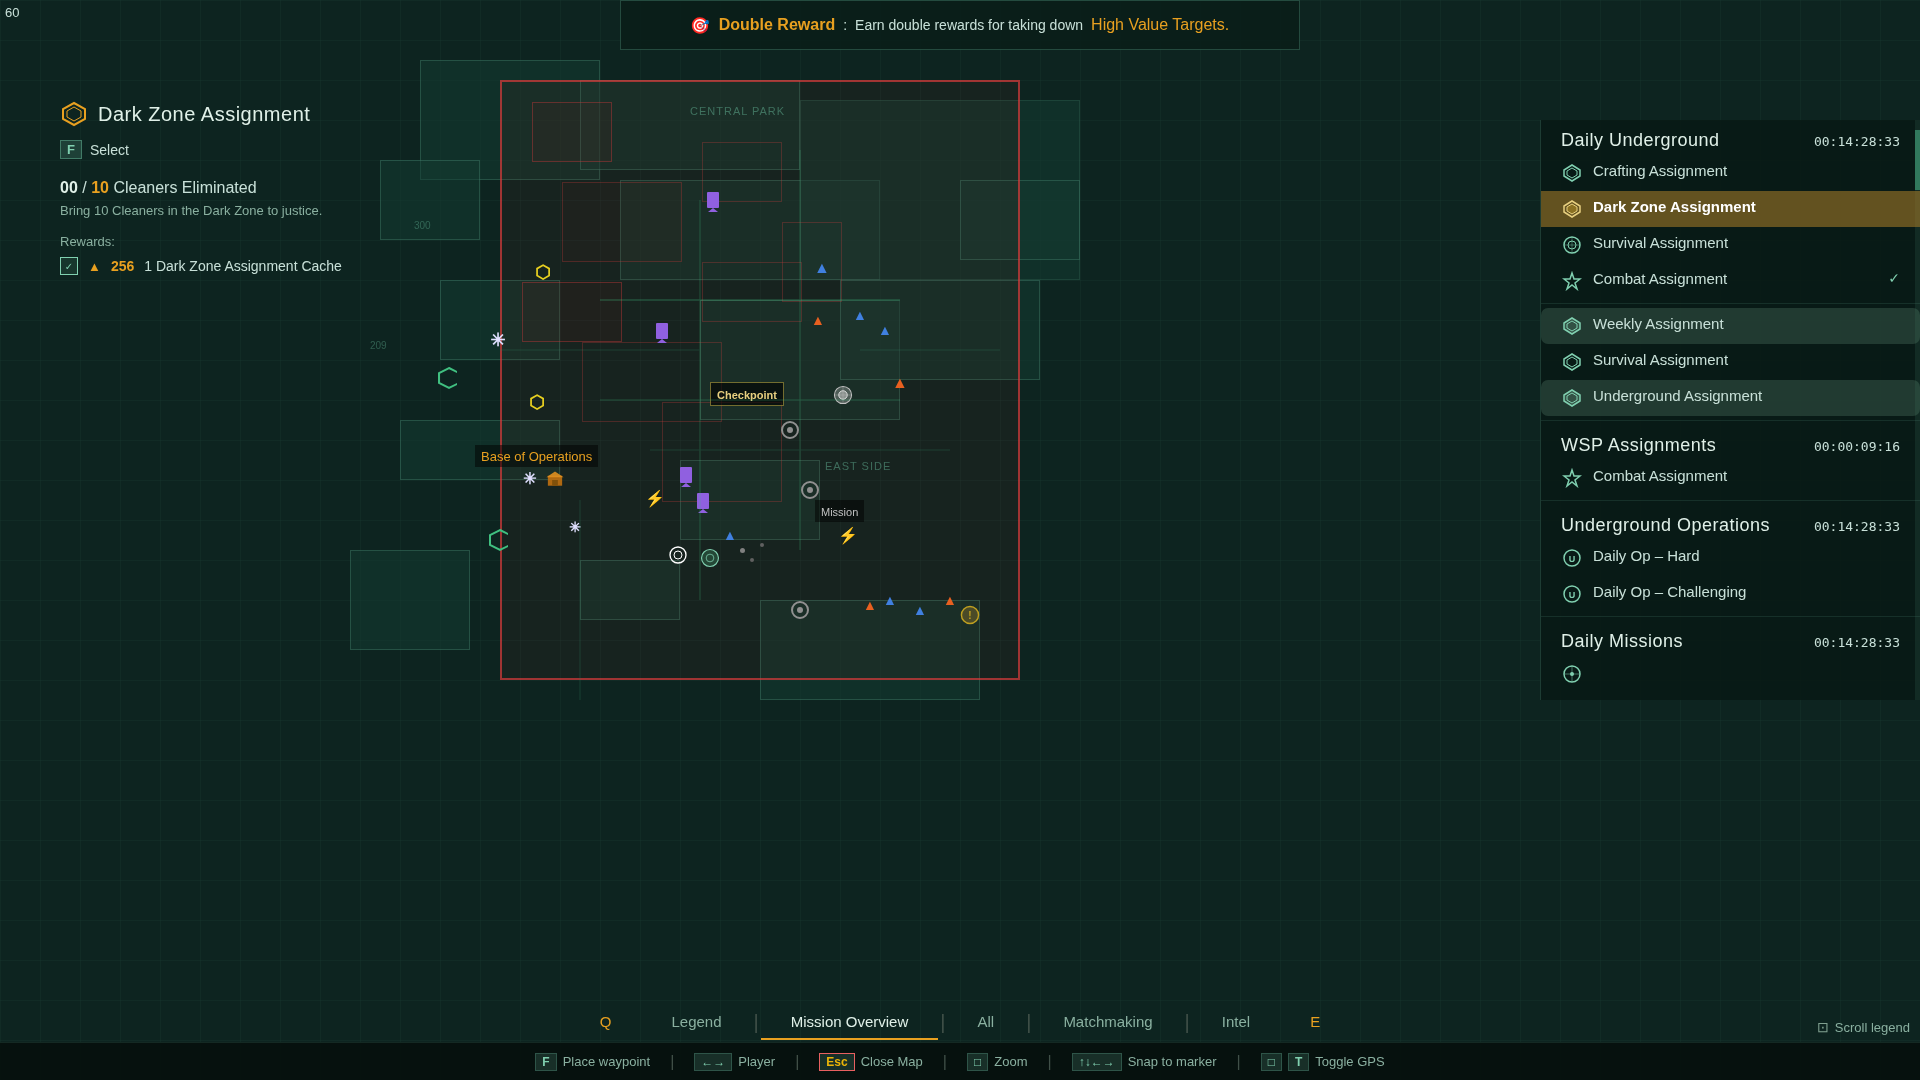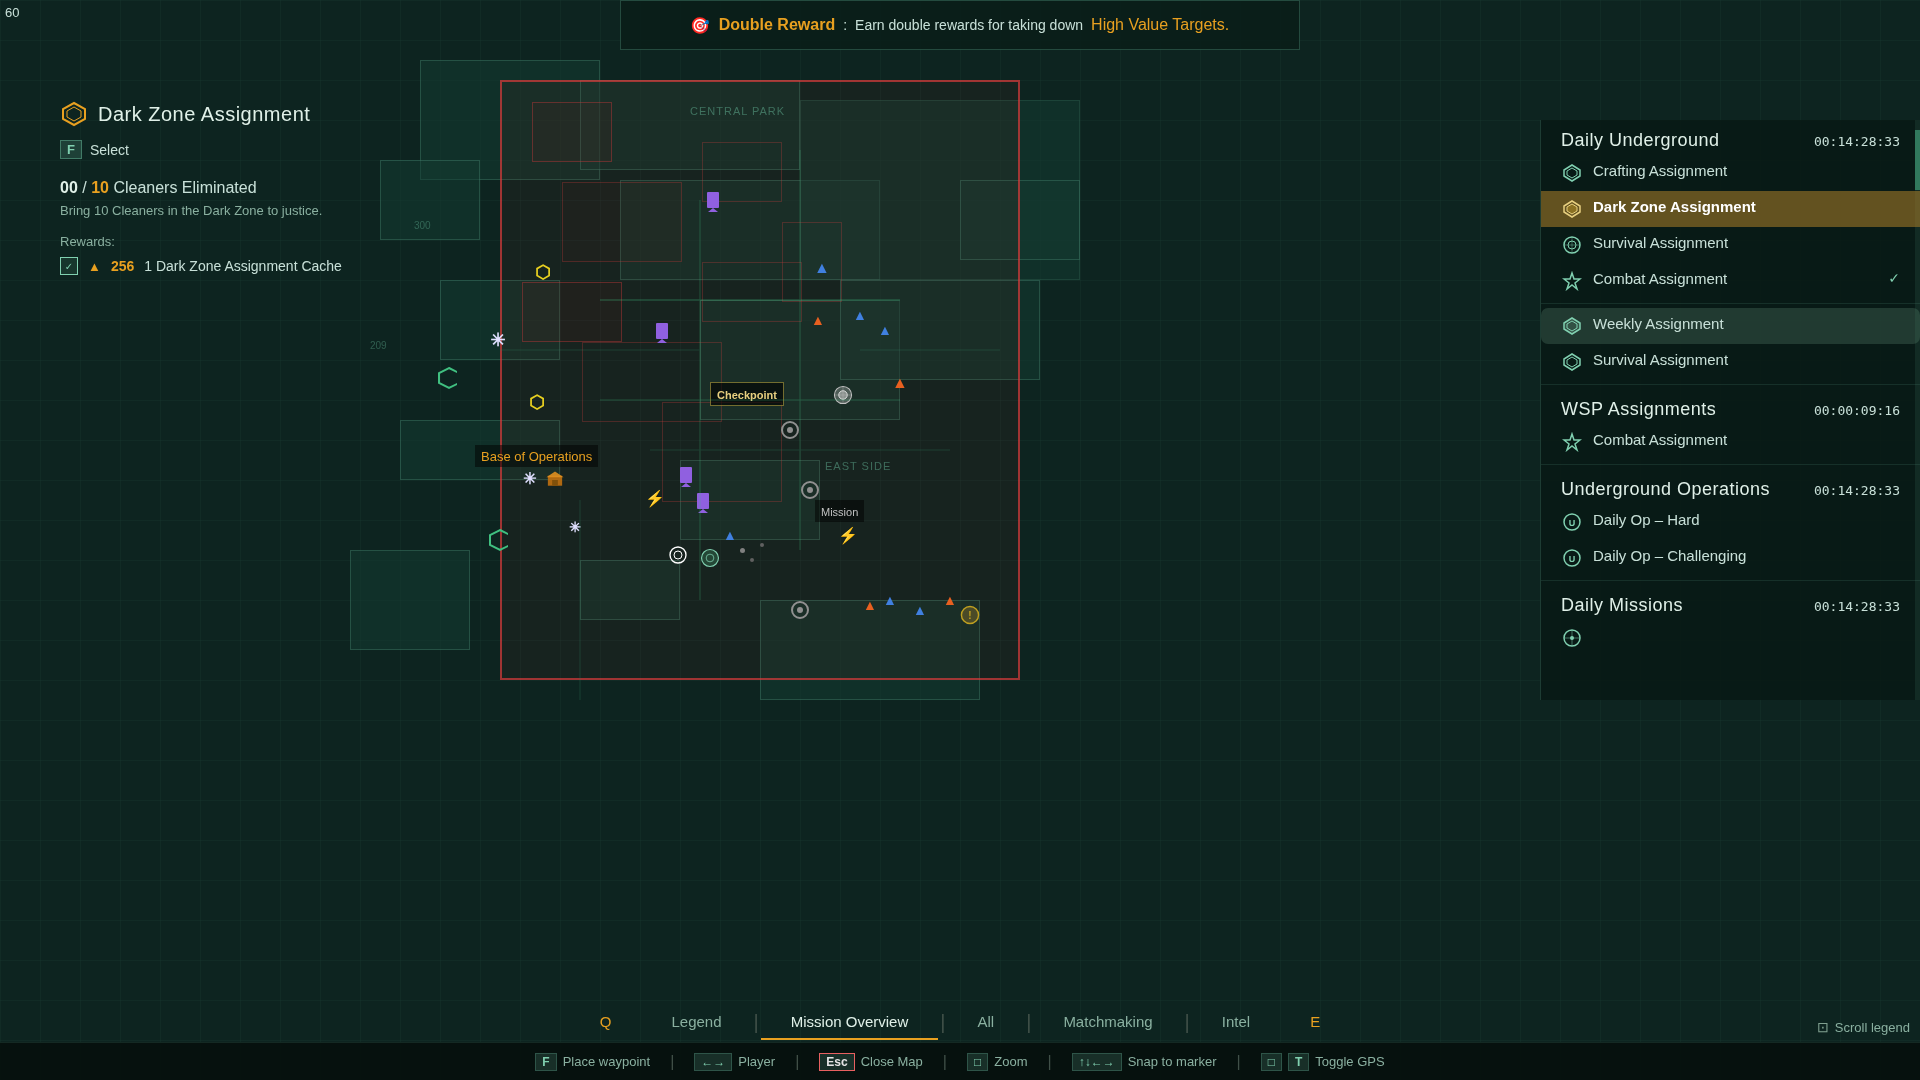--- a/index.html
+++ b/index.html
@@ -773,20 +773,29 @@
   <div class="assignment-list-item">
     <div class="list-icon">
       <svg width="20" height="20" viewBox="0 0 20 20">
         <polygon points="10,2 18,7 18,13 10,18 2,13 2,7" fill="none" stroke="#80d0b0" stroke-width="1.5"></polygon>
         <polygon points="10,5 15,8 15,12 10,15 5,12 5,8" fill="none" stroke="#80d0b0" stroke-width="1"></polygon>
       </svg>
     </div>
     <span class="list-label">Survival Assignment</span>
   </div>
 
+  <div class="assignment-list-item highlighted">
+    <div class="list-icon">
+      <svg width="20" height="20" viewBox="0 0 20 20">
+        <polygon points="10,2 18,7 18,13 10,18 2,13 2,7" fill="rgba(80,120,100,0.4)" stroke="#80d0b0" stroke-width="1.5"></polygon>
+        <polygon points="10,5 15,8 15,12 10,15 5,12 5,8" fill="none" stroke="#80d0b0" stroke-width="1"></polygon>
+      </svg>
+    </div>
+    <span class="list-label">Underground Assignment</span>
+  </div>
 
   <div class="divider"></div>
 
   <div class="section-header">
     <span class="section-title">WSP Assignments</span>
     <span class="section-timer">00:00:09:16</span>
   </div>
 
   <div class="assignment-list-item">
     <div class="list-icon">
@@ -879,21 +888,21 @@
     <span class="hotkey-key">F</span>
     <span class="hotkey-label">Place waypoint</span>
   </div>
   <span class="hotkey-divider">|</span>
   <div class="hotkey-group">
     <span class="hotkey-key">←→</span>
     <span class="hotkey-label">Player</span>
   </div>
   <span class="hotkey-divider">|</span>
   <div class="hotkey-group">
-    <span class="hotkey-key" style="color:#e5e5e5;border-color:#e86060;">Esc</span>
+    <span class="hotkey-key" style="color:#eab308;border-color:#e86060;">Esc</span>
     <span class="hotkey-label">Close Map</span>
   </div>
   <span class="hotkey-divider">|</span>
   <div class="hotkey-group">
     <span class="hotkey-key">□</span>
     <span class="hotkey-label">Zoom</span>
   </div>
   <span class="hotkey-divider">|</span>
   <div class="hotkey-group">
     <span class="hotkey-key">↑↓←→</span>

